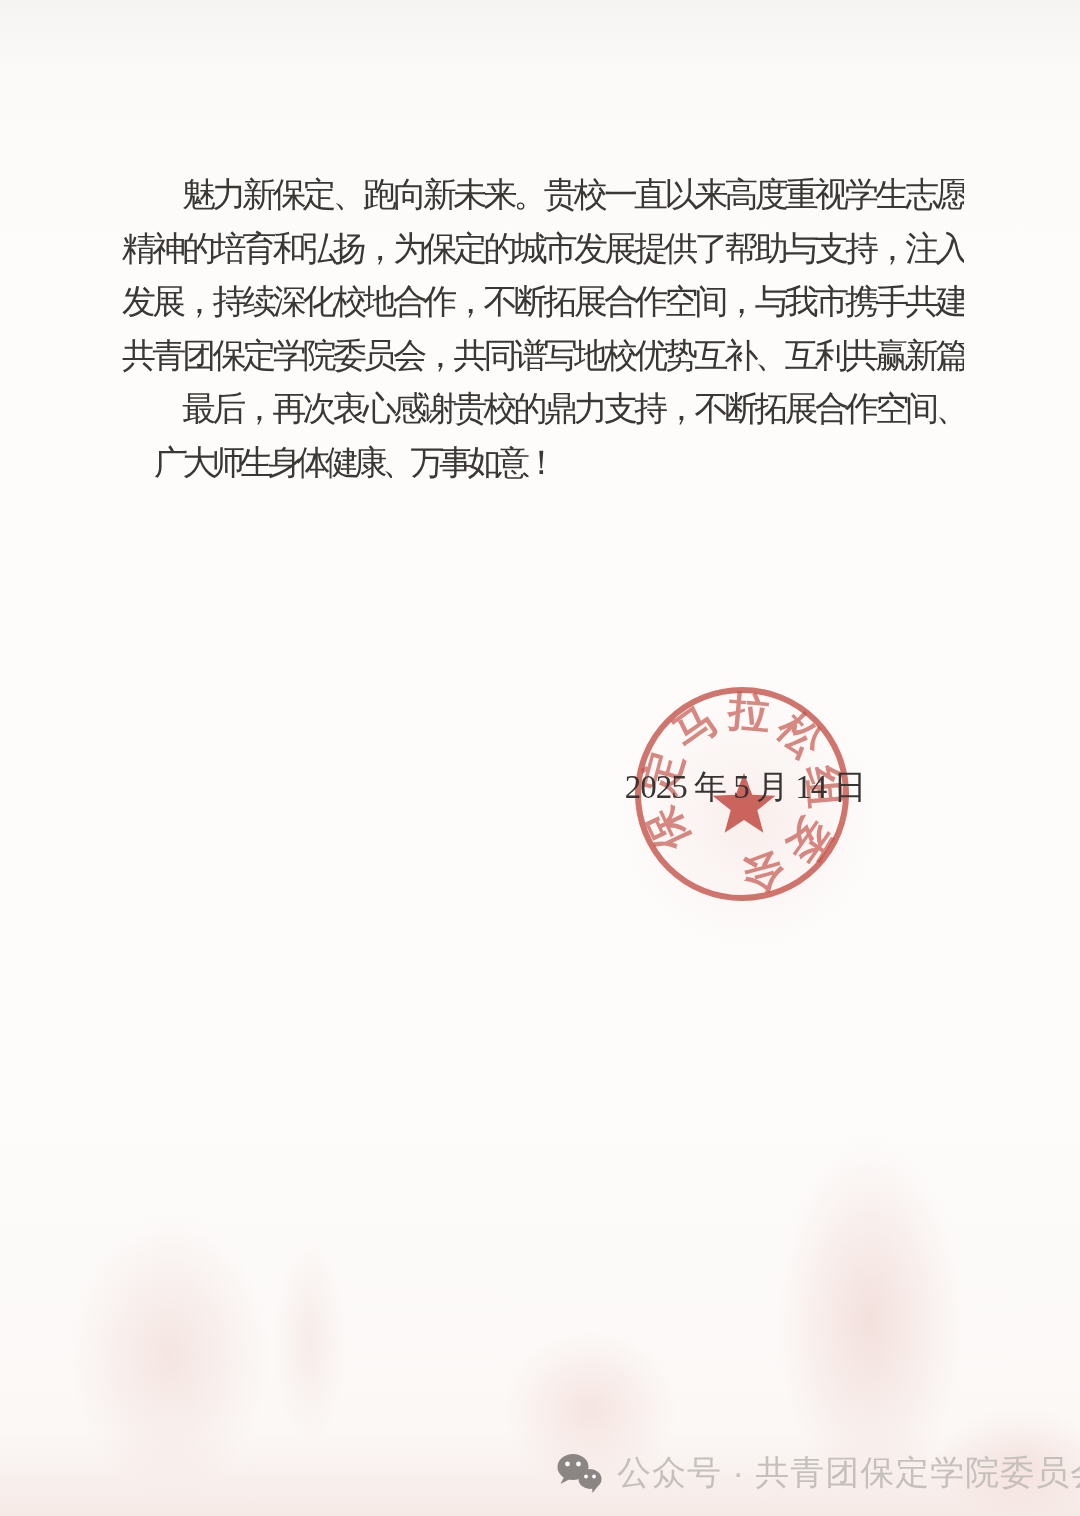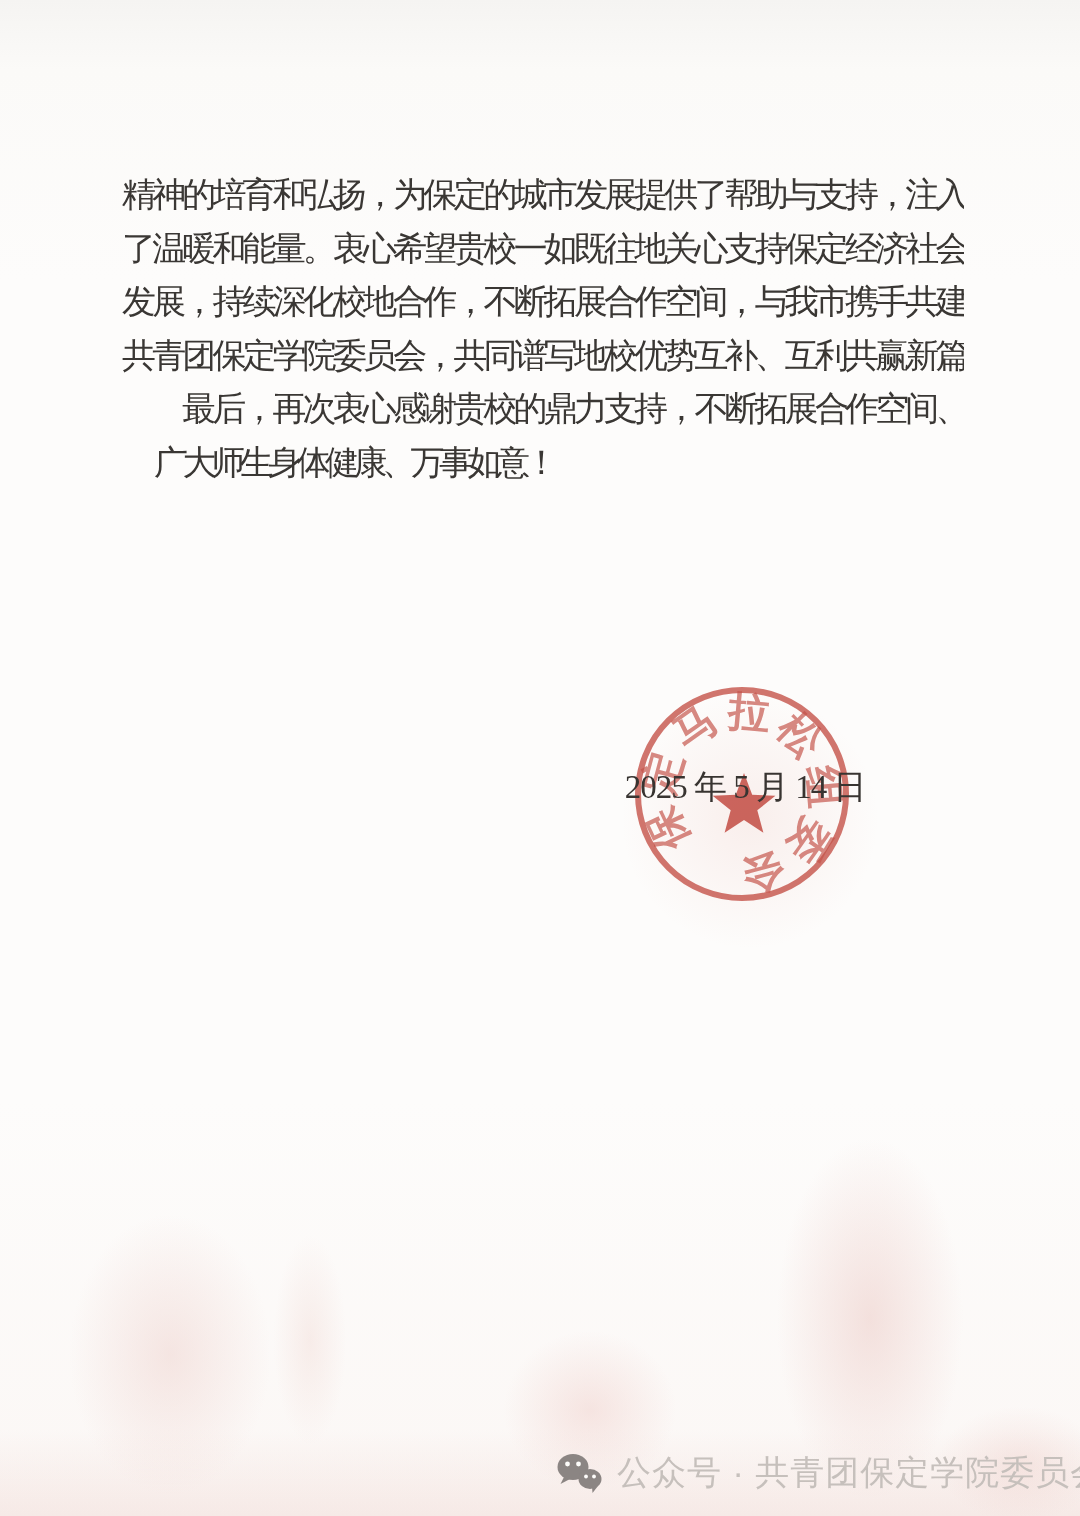--- a/index.html
+++ b/index.html
@@ -72,22 +72,22 @@
 
   <div class="smudge sm1"></div>
   <div class="smudge sm2"></div>
   <div class="smudge sm3"></div>
   <div class="smudge sm4"></div>
   <div class="smudge sm5"></div>
   <div class="smudge sm6"></div>
   <div class="smudge sm7"></div>
 
   <div class="letter-body">
+    <div class="line indent">魅力新保定、跑向新未来。贵校一直以来高度重视学生志愿</div>
     <div class="line">精神的培育和弘扬，为保定的城市发展提供了帮助与支持，注入</div>
-    <div class="line">了温暖和能量。衷心希望贵校一如既往地关心支持保定经济社会</div>
     <div class="line">发展，持续深化校地合作，不断拓展合作空间，与我市携手共建</div>
     <div class="line">共青团保定学院委员会，共同谱写地校优势互补、互利共赢新篇章。</div>
     <div class="line indent">最后，再次衷心感谢贵校的鼎力支持，不断拓展合作空间、</div>
     <div class="line plain">广大师生身体健康、万事如意！</div>
   </div>
 
   <svg class="seal" width="224" height="224" viewBox="0 0 224 224">
     <circle class="seal-ring" cx="112" cy="112" r="104"></circle>
     <polygon class="seal-star" points="114,91 122.2,112.7 145.4,113.8 127.3,128.3 133.4,150.7 114,138 94.6,150.7 100.7,128.3 82.6,113.8 105.8,112.7"></polygon>
     <g id="sealRingText">

